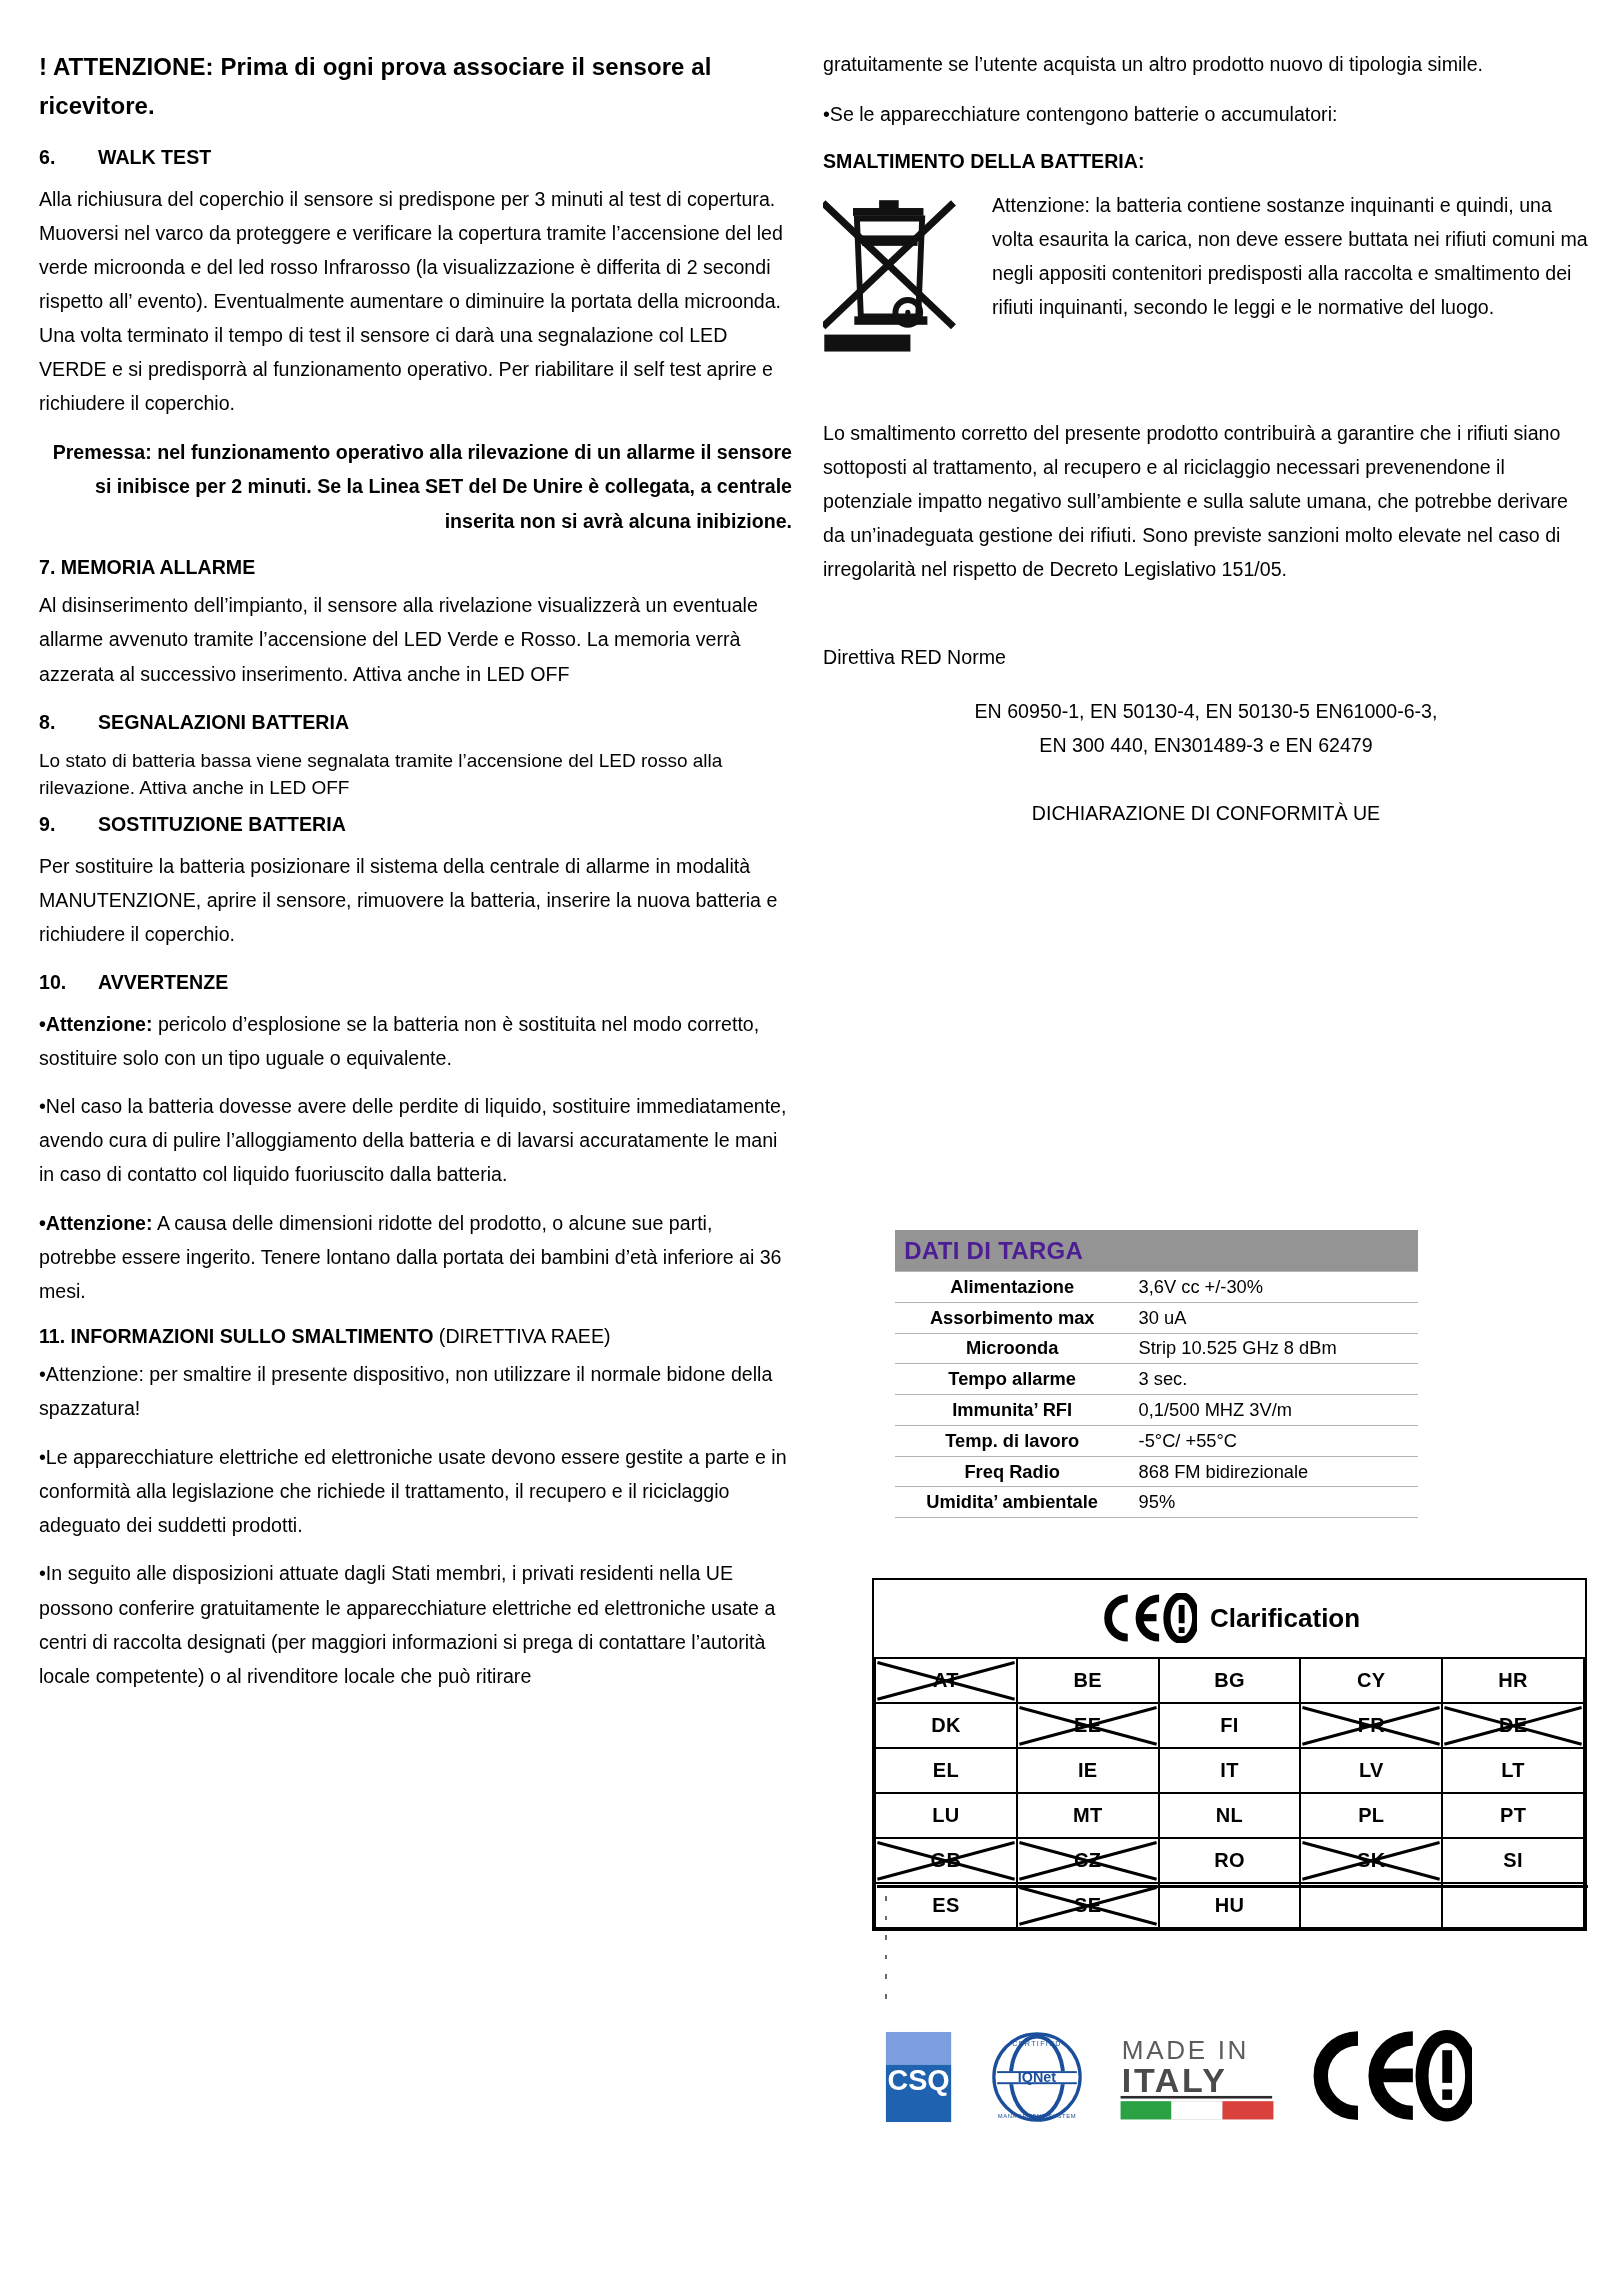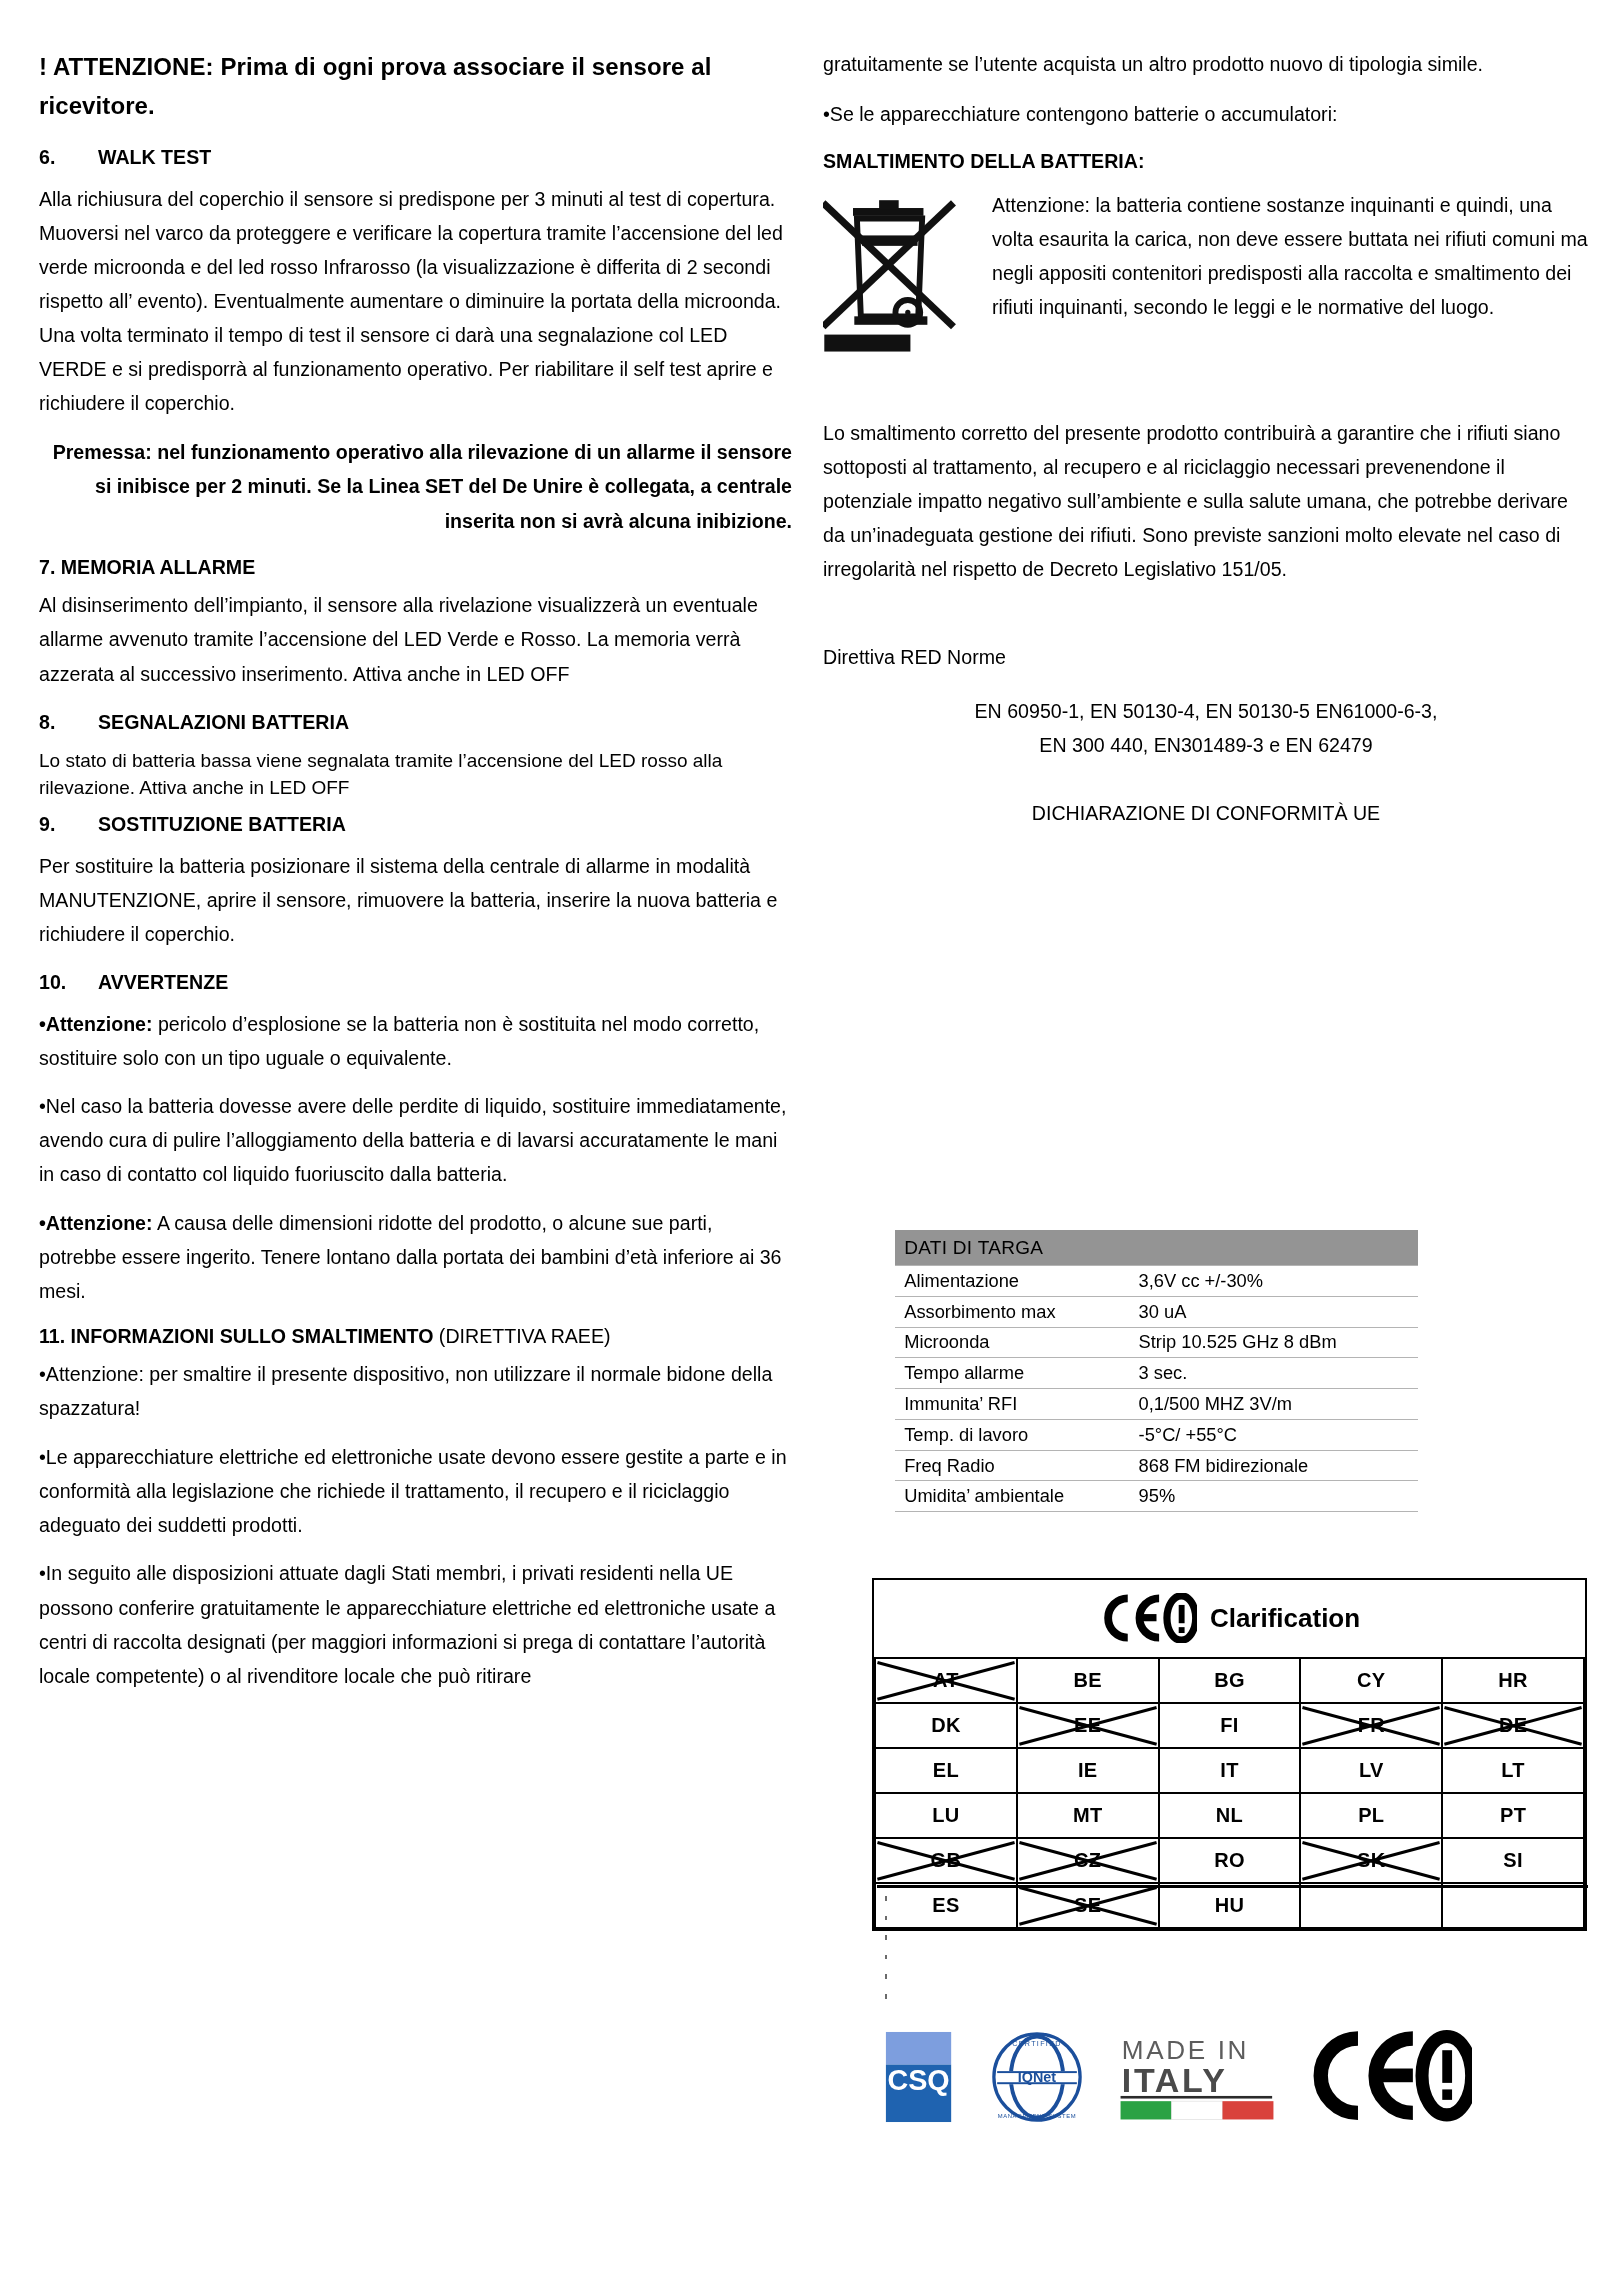--- a/index.html
+++ b/index.html
@@ -49,28 +49,28 @@
 
   
   .red-title { font-size:19.6px; margin:60px 0 26px 0; }
   .norms { font-size:19.6px; line-height:1.72; text-align:center; padding:0 15.7px; }
   .norms .dc { margin-top:35px; }
 
   
   .spec-wrap { position:absolute; left:895px; top:1230px; width:523px; }
   table.spec { border-collapse:collapse; width:100%; }
   table.spec .hdr td {
-    background:#949494; color:#000000; font-weight:normal;
-    font-size:19px; padding:6.5px 9.2px; letter-spacing:0.3px;
+    background:#949494; color:#4c1d95; font-weight:bold;
+    font-size:24px; padding:6.5px 9.2px; letter-spacing:0.3px;
   }
   table.spec td {
     font-size:18.3px; padding:3.9px 9.2px 3.9px 9.2px;
     border-bottom:1.3px solid #b4b4b4; vertical-align:middle;
   }
-  table.spec td.k { font-weight:normal; width:216px; }
+  table.spec td.k { font-weight:bold; width:216px;text-align:center; }
   table.spec tr:last-child td { border-bottom:1.3px solid #b4b4b4; }
 
   
   .ce-box {
     position:absolute; left:872px; top:1578px;
     width:715px; border:2px solid #000; box-sizing:border-box;
   }
   .ce-head {
     height:77px; display:flex; align-items:center;
     justify-content:center; gap:13px;

